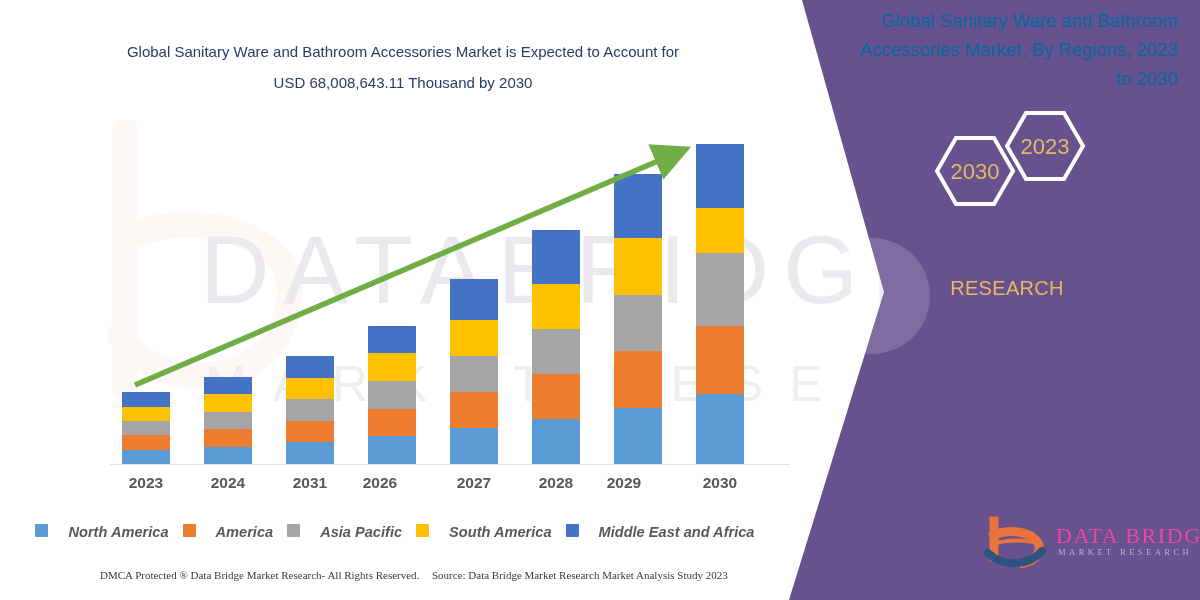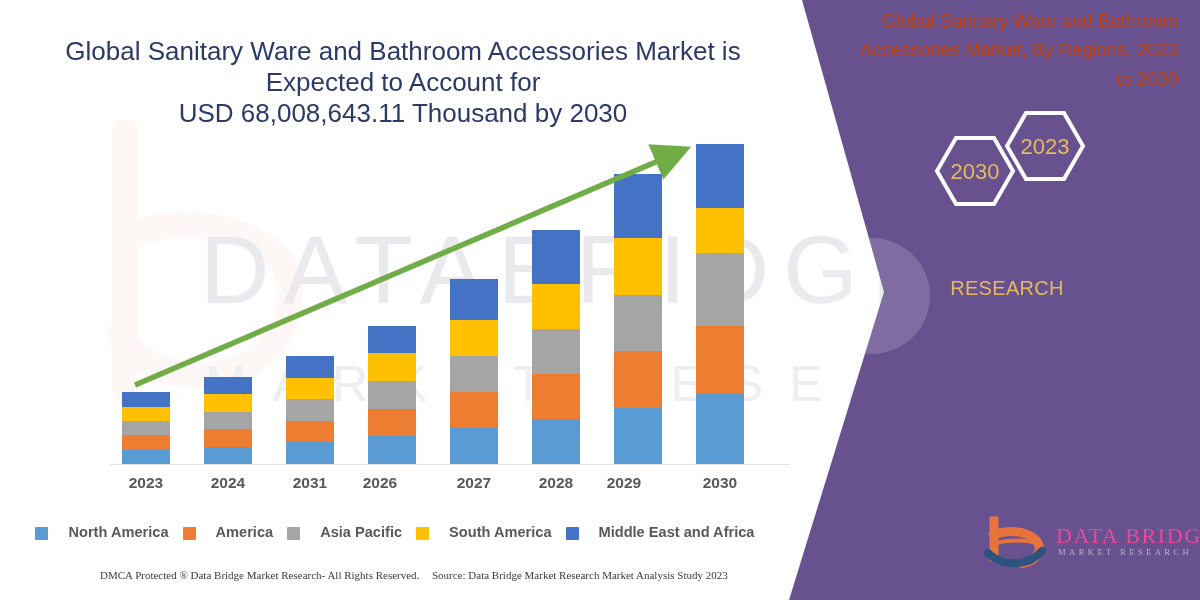--- a/index.html
+++ b/index.html
@@ -28,21 +28,21 @@
     font-size:50px;letter-spacing:26px;
     color:#eeeef2;font-weight:400;
     white-space:nowrap;
   }
 
   
   .title{
     position:absolute;left:28px;top:36px;width:750px;
     text-align:center;
     color:#2b3a67;
-    font-size:26px;line-height:31px;
+    font-size:15px;line-height:31px;
     font-weight:400;
   }
 
   
   .chart{position:absolute;left:0;top:120px;width:790px;height:350px;}
   .plot{position:absolute;left:110px;top:0;width:660px;height:345px;}
   .baseline{position:absolute;left:0;bottom:0;width:680px;height:1px;background:#e3e3e3;}
   .bar{
     position:absolute;bottom:1px;width:48px;
     display:flex;flex-direction:column-reverse;
@@ -56,39 +56,39 @@
   .axis span{
     position:absolute;width:60px;text-align:center;
     font-size:15.5px;font-weight:700;color:#595959;
   }
 
   
   .legend{
     position:absolute;left:0;top:524px;width:790px;
     display:flex;justify-content:center;align-items:center;gap:14px;
   }
-  .lg{display:flex;align-items:flex-end;gap:20px;}
+  .lg{display:flex;align-items:flex-start;gap:20px;font-style:italic;}
   .lg i{width:13px;height:13px;display:block;border-radius:1px;}
   .lg span{font-size:14.6px;font-weight:700;color:#595959;white-space:nowrap;}
 
   
   .footer{
     position:absolute;left:4px;top:566px;width:790px;height:24px;
     font-family:"Liberation Serif", serif;
     font-size:11px;color:#3a3a3a;
   }
   .footer .f1{position:absolute;left:96px;top:3px;white-space:nowrap;}
   .footer .f2{position:absolute;left:428px;top:3px;white-space:nowrap;}
 
   
   .panel{position:absolute;left:0;top:0;width:1200px;height:600px;pointer-events:none;}
   .panel-content{position:absolute;left:790px;top:0;width:410px;height:600px;}
   .p-title{
     position:absolute;right:22px;top:6px;width:348px;
-    text-align:right;color:#c2410c;
+    text-align:right;color:#0369a1;
     font-size:18.5px;line-height:29px;font-weight:400;
   }
   .hexwrap{position:absolute;left:120px;top:105px;width:200px;height:125px;}
   .brand{
     position:absolute;right:28px;top:272px;width:330px;
     text-align:center;color:#e5b95e;
     font-size:20px;line-height:32px;font-weight:400;letter-spacing:.3px;
   }
   .logo{position:absolute;left:190px;top:515px;width:200px;height:62px;}
   .logo-txt1{

